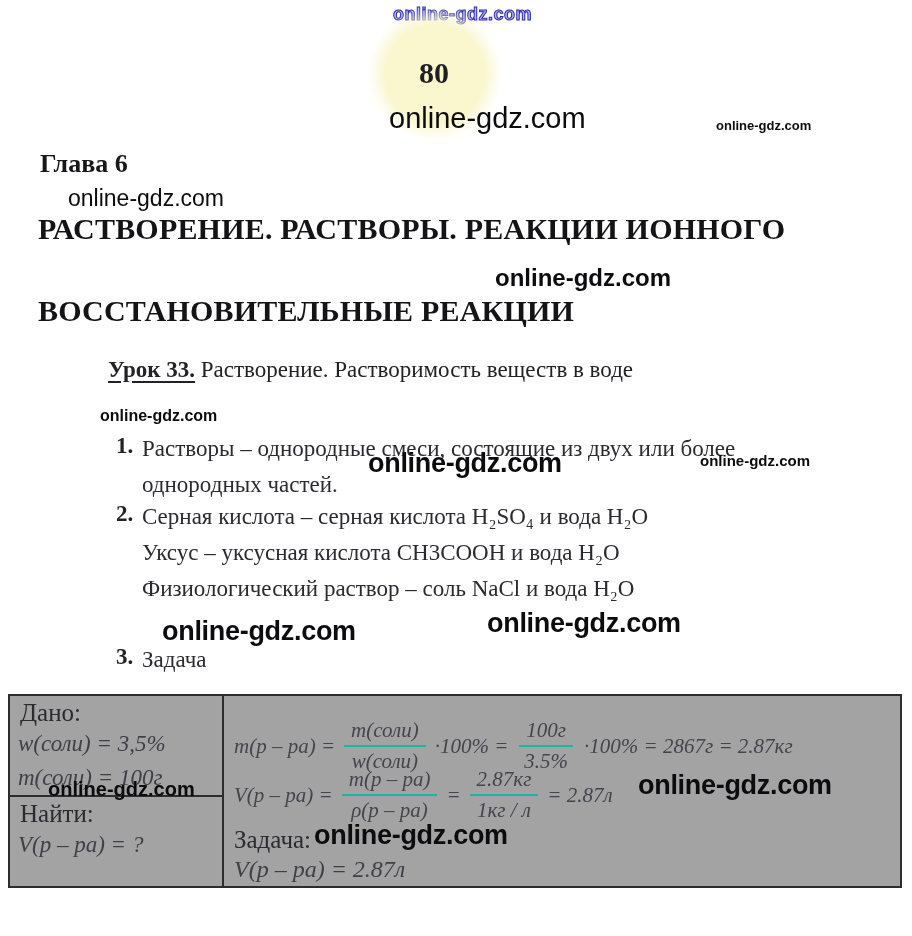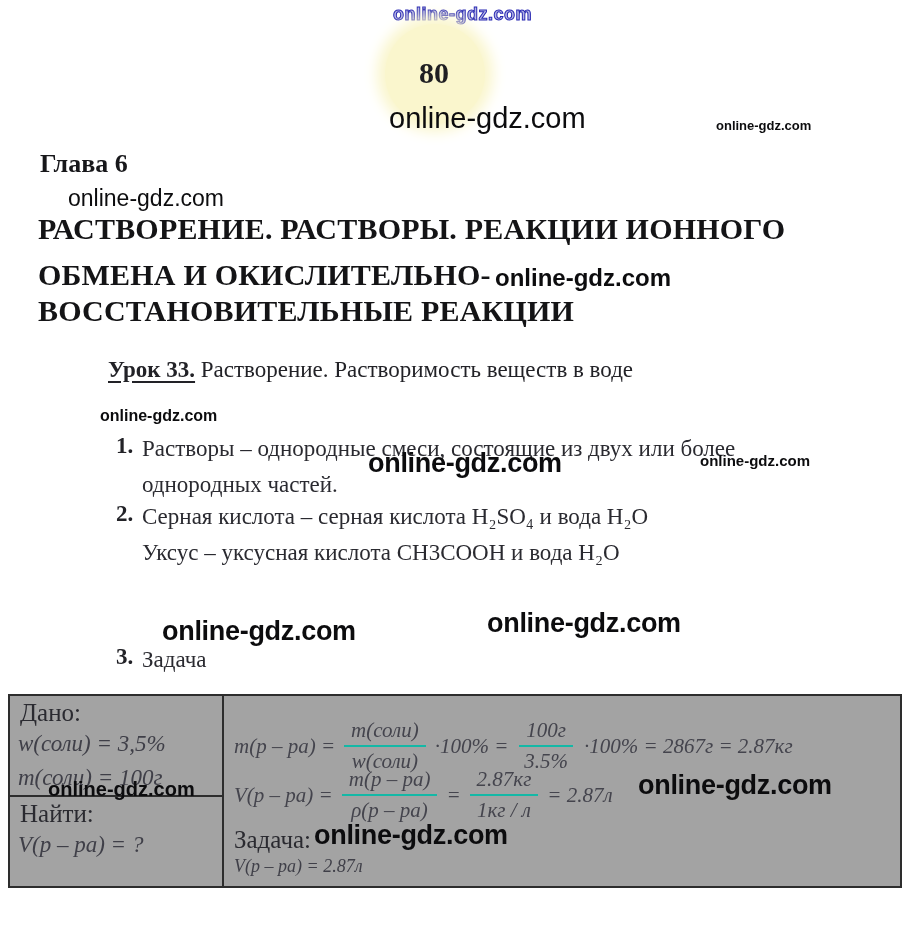--- a/index.html
+++ b/index.html
@@ -69,21 +69,20 @@
 
   <div class="abs wm" style="left:389px; top:102px; font-size:29px; font-weight:500;">online-gdz.com</div>
 
   <div class="abs wm wm-tiny" style="left:716px; top:118px;">online-gdz.com</div>
 
   <div class="abs chapter" style="left:40px; top:149px;">Глава 6</div>
 
   <div class="abs wm wm-med" style="left:68px; top:185px;">online-gdz.com</div>
 
   <div class="abs doc-title" style="left:38px; top:212px;">РАСТВОРЕНИЕ. РАСТВОРЫ. РЕАКЦИИ ИОННОГО</div>
-  <div class="abs doc-title" style="left:38px; top:258px;">ОБМЕНА И ОКИСЛИТЕЛЬНО-</div>
   <div class="abs wm" style="left:495px; top:264px; font-size:24px; font-weight:600;">online-gdz.com</div>
   <div class="abs doc-title" style="left:38px; top:294px;">ВОССТАНОВИТЕЛЬНЫЕ РЕАКЦИИ</div>
 
   <div class="abs lesson-line" style="left:108px; top:357px;">
     <span class="lesson-label">Урок 33.</span><span> Растворение. Растворимость веществ в воде</span>
   </div>
 
   <div class="abs wm wm-small" style="left:100px; top:407px; font-size:16px;">online-gdz.com</div>
 
   <div class="abs li-num" style="left:116px; top:433px;">1.</div>
@@ -91,20 +90,21 @@
     <div>Растворы – однородные смеси, состоящие из двух или более</div>
     <div>однородных частей.</div>
   </div>
   <div class="abs wm wm-big" style="left:368px; top:448px;">online-gdz.com</div>
   <div class="abs wm wm-small" style="left:700px; top:452px;">online-gdz.com</div>
 
   <div class="abs li-num" style="left:116px; top:501px;">2.</div>
   <div class="abs li-text" style="left:142px; top:499px;">
     <div>Серная кислота – серная кислота H₂SO₄ и вода H₂O</div>
     <div>Уксус – уксусная кислота CH3COOH и вода H₂O</div>
+    <div>Физиологический раствор – соль NaCl и вода H₂O</div>
   </div>
 
   <div class="abs wm wm-big" style="left:162px; top:616px;">online-gdz.com</div>
   <div class="abs wm wm-big" style="left:487px; top:608px;">online-gdz.com</div>
 
   <div class="abs li-num" style="left:116px; top:644px;">3.</div>
   <div class="abs li-text" style="left:142px; top:642px;">Задача</div>
 
   <div class="abs task-table">
     <div class="vline"></div>
@@ -142,16 +142,16 @@
         <span class="num">2.87кг</span>
         <span class="den">1кг / л</span>
       </span>
       <span>= 2.87л</span>
     </div>
 
     <div class="abs wm wm-big" style="left:628px; top:74px;">online-gdz.com</div>
 
     <div class="abs cell-label" style="left:224px; top:130px;">Задача:</div>
     <div class="abs wm wm-big" style="left:304px; top:124px;">online-gdz.com</div>
-    <div class="abs math" style="left:224px; top:160px; font-size:18px;">V(p – pa) = 2.87л</div>
+    <div class="abs math" style="left:224px; top:160px; font-size:24px;">V(p – pa) = 2.87л</div>
   </div>
 
 </div>
 
 </body></html>

